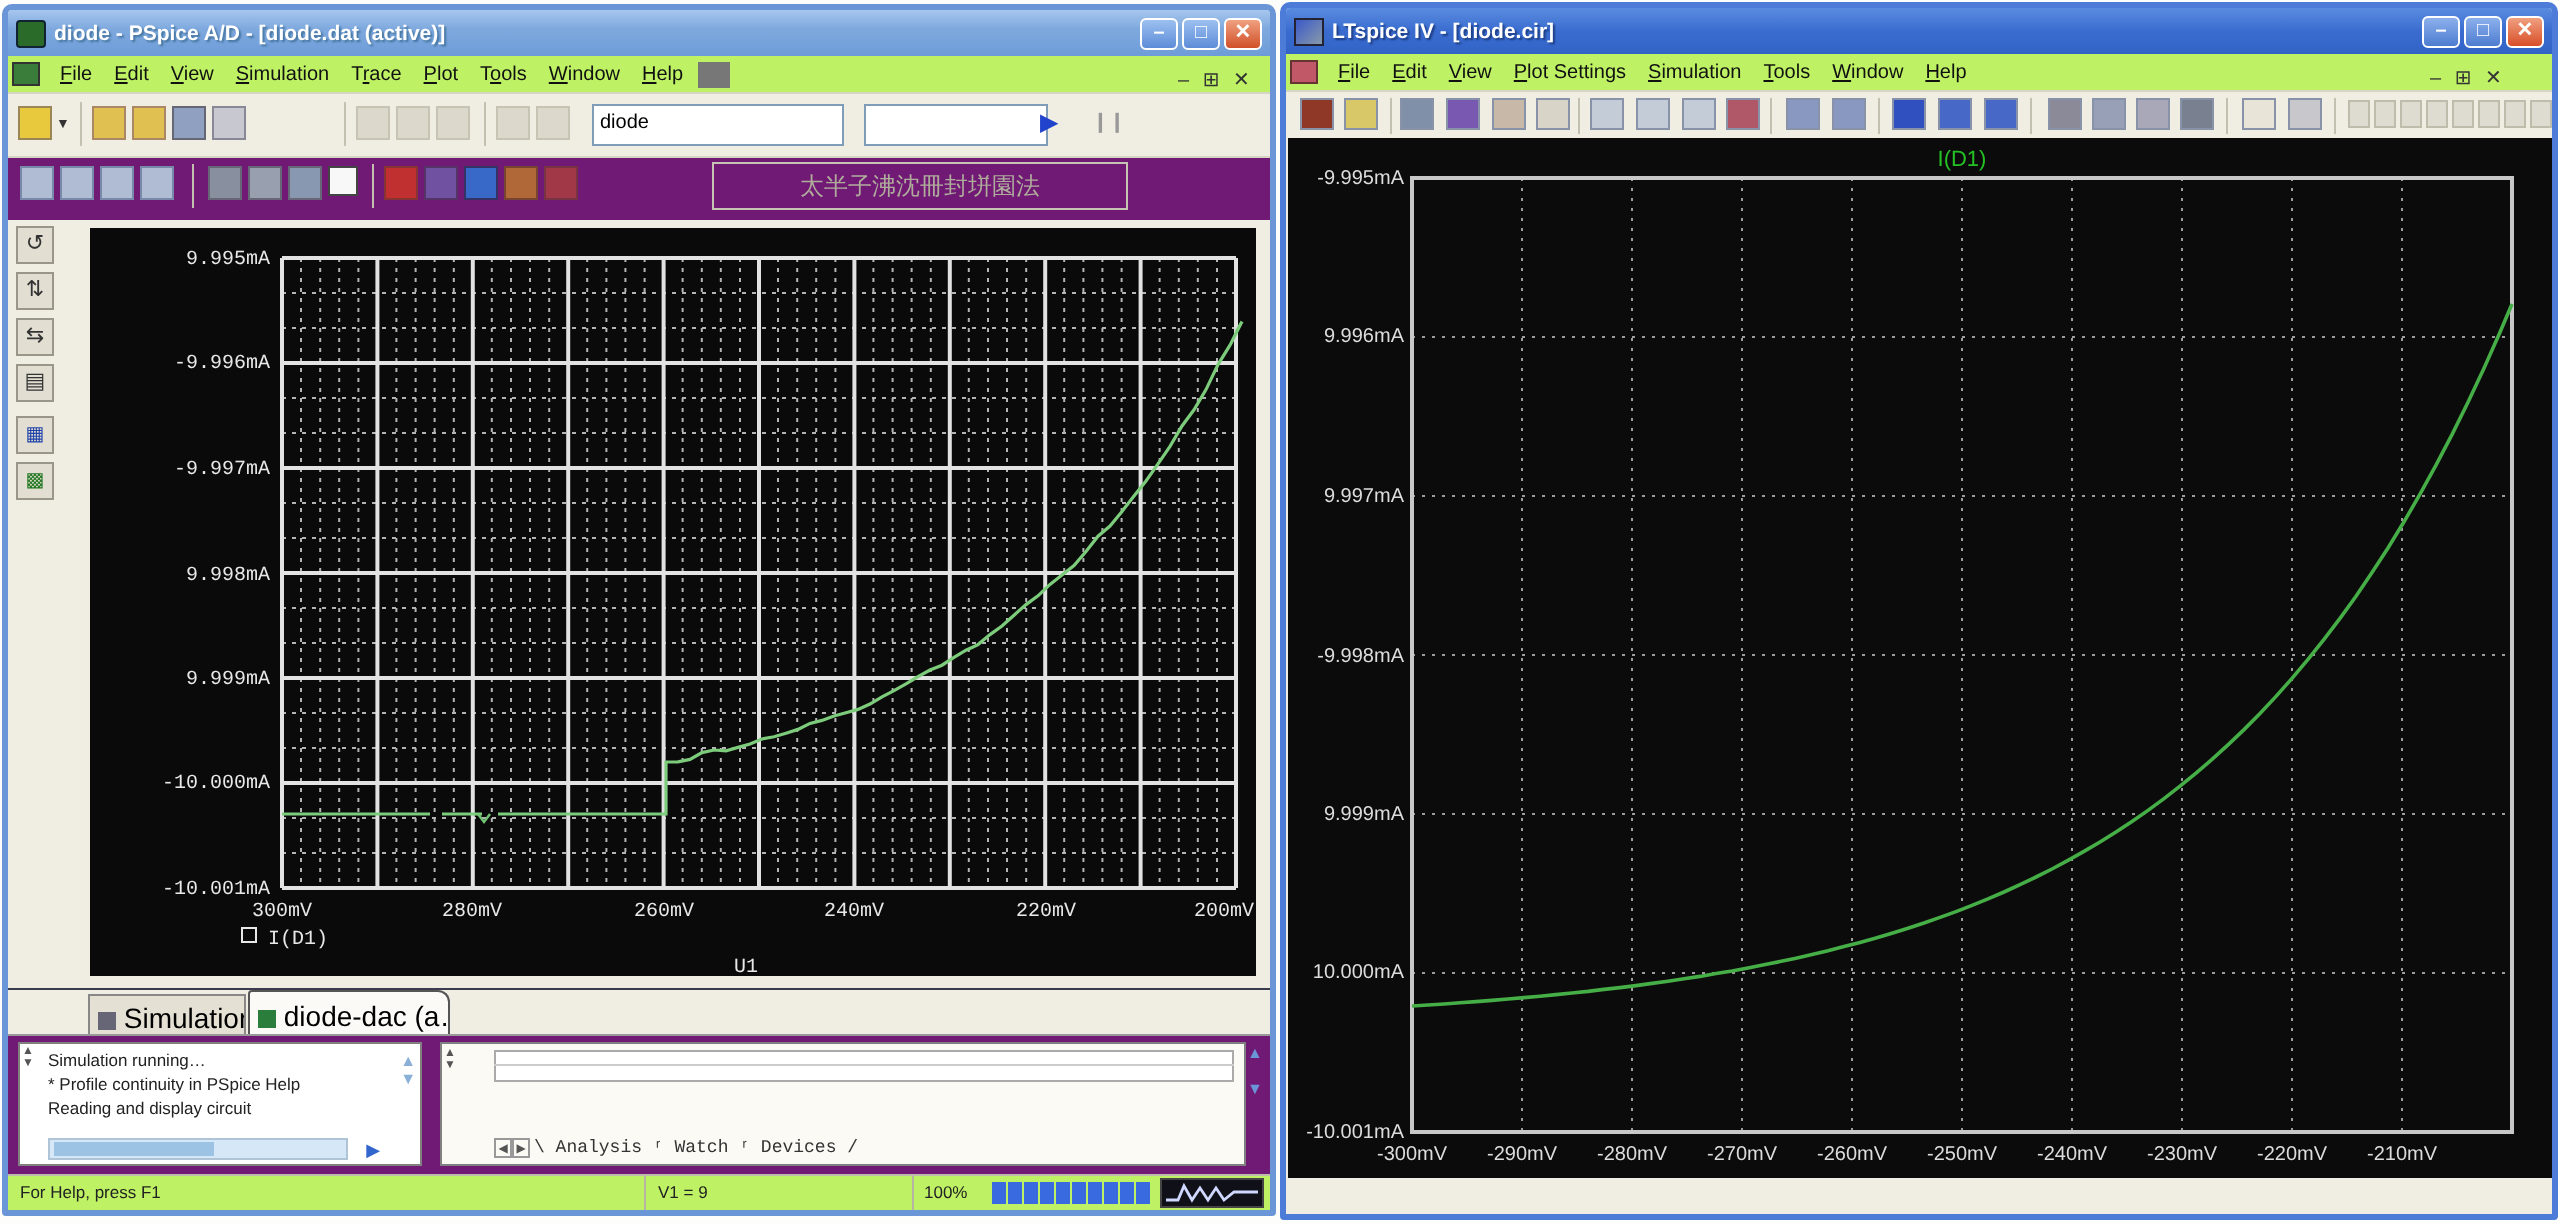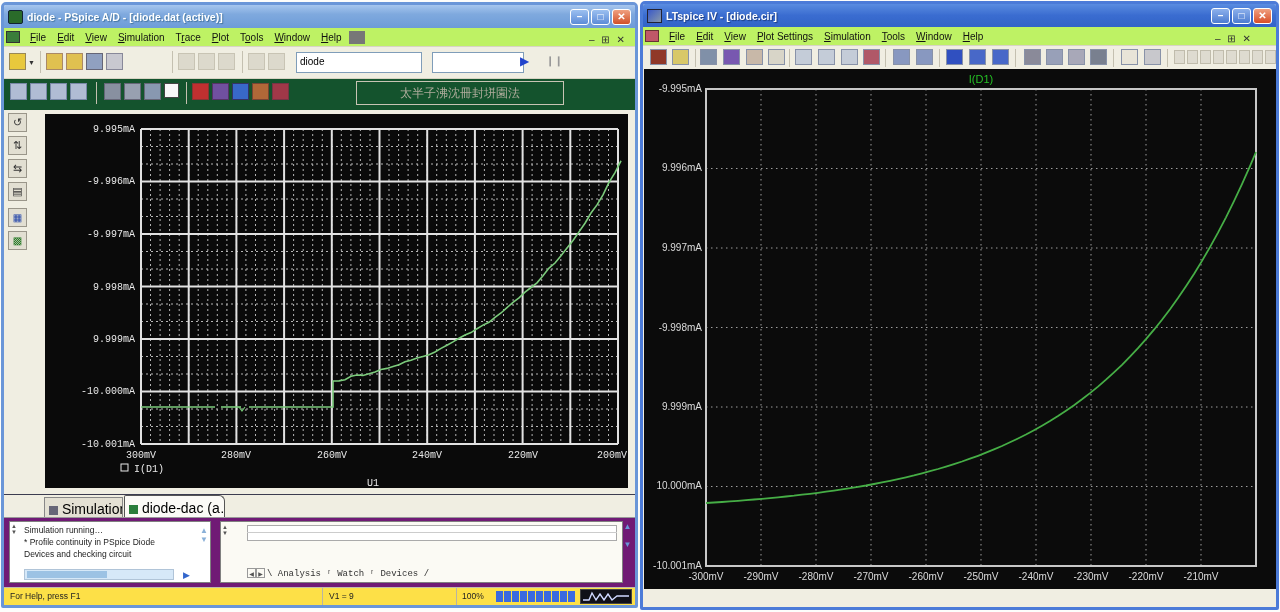--- a/index.html
+++ b/index.html
@@ -47,21 +47,21 @@
       <span style="position:absolute;left:194px;top:6px;width:17px;height:17px;background:#dcd9cc;border:1px solid #c8c4b4"></span>
       <span style="position:absolute;left:214px;top:6px;width:17px;height:17px;background:#dcd9cc;border:1px solid #c8c4b4"></span>
       <span style="position:absolute;left:238px;top:4px;width:1px;height:22px;background:#c4c0b0"></span>
       <span style="position:absolute;left:244px;top:6px;width:17px;height:17px;background:#dcd9cc;border:1px solid #c8c4b4"></span>
       <span style="position:absolute;left:264px;top:6px;width:17px;height:17px;background:#dcd9cc;border:1px solid #c8c4b4"></span>
       <span style="position:absolute;left:292px;top:5px;width:126px;height:21px;border:1px solid #7f9db9;background:#fff;font-size:10px;padding:3px">diode</span>
       <span style="position:absolute;left:428px;top:5px;width:92px;height:21px;border:1px solid #7f9db9;background:#fff"></span>
       <span style="position:absolute;left:516px;top:7px;color:#2244cc;font-size:12px">▶</span>
       <span style="position:absolute;left:542px;top:8px;color:#999;font-size:10px">❙❙</span>
     </div>
-  <div style="position:relative;height:31px;background:#14532d">
+  <div style="position:relative;height:31px;background:#701a75">
       <span style="position:absolute;left:6px;top:4px;width:17px;height:17px;background:#b0bcd4;border:1px solid #7888a8"></span>
       <span style="position:absolute;left:26px;top:4px;width:17px;height:17px;background:#b0bcd4;border:1px solid #7888a8"></span>
       <span style="position:absolute;left:46px;top:4px;width:17px;height:17px;background:#b0bcd4;border:1px solid #7888a8"></span>
       <span style="position:absolute;left:66px;top:4px;width:17px;height:17px;background:#b0bcd4;border:1px solid #7888a8"></span>
       <span style="position:absolute;left:92px;top:3px;width:1px;height:22px;background:#c4c0b0"></span>
       <span style="position:absolute;left:100px;top:4px;width:17px;height:17px;background:#8890a0;border:1px solid #667"></span>
       <span style="position:absolute;left:120px;top:4px;width:17px;height:17px;background:#98a0b0;border:1px solid #667"></span>
       <span style="position:absolute;left:140px;top:4px;width:17px;height:17px;background:#8898b0;border:1px solid #667"></span>
       <span style="position:absolute;left:160px;top:4px;width:15px;height:15px;background:#f8f8f8;border:1px solid #444"></span>
       <span style="position:absolute;left:182px;top:3px;width:1px;height:22px;background:#c4c0b0"></span>
@@ -107,38 +107,38 @@
         <path d="M194 293 l3 4 l3 -4" stroke="#72c472" stroke-width="1.2" fill="none"></path>
       </svg>
   </div>
   <div style="position:relative;height:23px;background:#f0eee2;border-top:1px solid #3c3c50">
     <span style="position:absolute;left:40px;top:2px;width:79px;height:20px;border:1px solid #888;border-bottom:none;background:#e4e1d4;font-size:14px;padding:3px 2px 0 4px;white-space:nowrap;overflow:hidden"><span style="display:inline-block;width:9px;height:9px;background:#667;vertical-align:-1px"></span> Simulation…</span>
     <span style="position:absolute;left:120px;top:0px;width:101px;height:23px;border:1px solid #555;border-bottom:none;background:#fbfaf6;font-size:14px;padding:4px 2px 0 4px;white-space:nowrap;overflow:hidden;border-radius:2px 6px 0 0"><span style="display:inline-block;width:9px;height:9px;background:#2a7d3a;vertical-align:-1px"></span> diode-dac (a…</span>
   </div>
   <div style="position:relative;height:70px;background:#701a75;border-top:1px solid #999">
     <div style="position:absolute;left:5px;top:3px;width:202px;height:62px;border:1px solid #808080;background:#fff;font-size:8.5px;color:#222;overflow:hidden">
       <div style="margin:3px 0 0 14px">Simulation running…</div>
-      <div style="margin:2px 0 0 14px">* Profile continuity in PSpice Diode</div>
-      <div style="margin:2px 0 0 14px">Devices and checking circuit</div>
+      <div style="margin:2px 0 0 14px">* Profile continuity in PSpice Help</div>
+      <div style="margin:2px 0 0 14px">Reading and display circuit</div>
       <div style="position:absolute;left:14px;bottom:2px;width:150px;height:11px;background:#d6e8f8;border:1px solid #b0c4d8">
           <span style="position:absolute;left:2px;top:1px;width:80px;height:7px;background:#9cc2e4"></span>
         </div>
       <div style="position:absolute;right:20px;bottom:2px;color:#3366cc;font-size:9px">▶</div>
       <div style="position:absolute;left:1px;top:1px;width:10px;height:20px;font-size:6px;color:#555">▲<br>▼</div>
       <div style="position:absolute;right:2px;top:4px;color:#8ab0d8;font-size:8px">▲<br>▼</div>
     </div>
     <div style="position:absolute;left:216px;top:3px;width:403px;height:62px;border:1px solid #808080;background:#fbfaf4;font-size:8.5px">
       <div style="position:absolute;left:26px;top:3px;width:370px;height:16px;border:1px solid #aaa;background:#fff"></div>
       <div style="position:absolute;left:26px;top:3px;width:370px;height:8px;border-bottom:1px solid #ccc"></div>
       <div style="position:absolute;left:1px;top:2px;width:10px;height:20px;font-size:6px;color:#555">▲<br>▼</div>
       <div style="position:absolute;left:26px;bottom:3px;color:#333;font-size:9px"><span style="display:inline-block;width:9px;height:10px;border:1px solid #999;color:#555;font-size:6px;text-align:center;line-height:10px">◀</span><span style="display:inline-block;width:9px;height:10px;border:1px solid #999;color:#555;font-size:6px;text-align:center;line-height:10px;margin-right:2px">▶</span><span style="font-family:'Liberation Mono';font-size:9px">\ Analysis ʳ Watch ʳ Devices /</span></div>
     </div>
     <div style="position:absolute;right:1px;top:4px;width:13px;height:60px;color:#6a96d8;font-size:8px;text-align:center">▲<br><br>▼</div>
   </div>
-  <div style="position:relative;height:18px;background:#fde047;border-top:1px solid #c0bcac;font-size:8.5px;color:#222">
+  <div style="position:relative;height:18px;background:#bef264;border-top:1px solid #c0bcac;font-size:8.5px;color:#222">
     <span style="position:absolute;left:6px;top:3px">For Help, press F1</span>
     <span style="position:absolute;left:318px;top:0;width:1px;height:18px;background:#b8b4a4"></span>
     <span style="position:absolute;left:325px;top:3px">V1 = 9</span>
     <span style="position:absolute;left:452px;top:0;width:1px;height:18px;background:#b8b4a4"></span>
     <span style="position:absolute;left:458px;top:3px">100%</span>
     <span style="position:absolute;left:492px;top:3px;display:flex">
         <span style="width:7px;height:11px;background:#3a6ae0;margin-right:1px"></span>
         <span style="width:7px;height:11px;background:#3a6ae0;margin-right:1px"></span>
         <span style="width:7px;height:11px;background:#3a6ae0;margin-right:1px"></span>
         <span style="width:7px;height:11px;background:#3a6ae0;margin-right:1px"></span>

